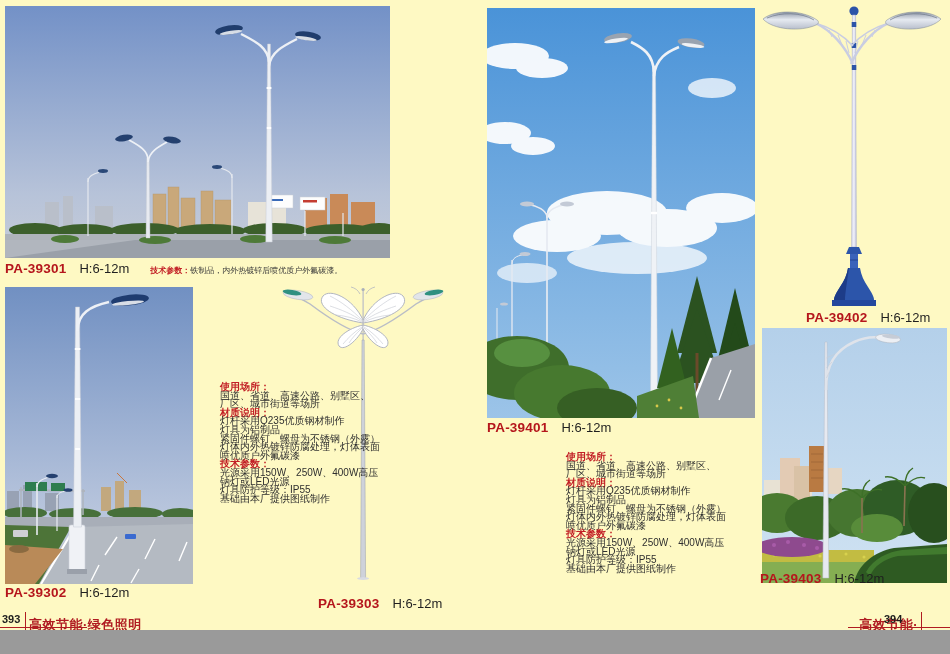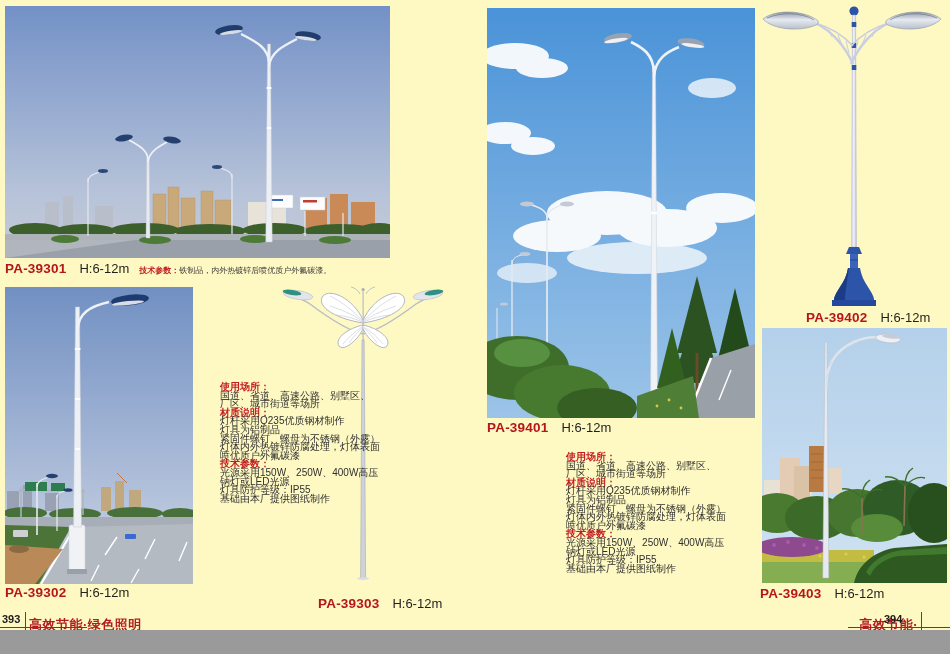--- a/index.html
+++ b/index.html
@@ -4,21 +4,21 @@
 <style>
   *{margin:0;padding:0;box-sizing:border-box}
   html,body{background:#9a9a9a}
   #canvas{position:relative;width:950px;height:630px;background:#fef9c3;overflow:hidden;
           font-family:Liberation Sans, sans-serif}
   .photo{position:absolute}
   .photo svg{display:block;width:100%;height:100%}
   .plabel{position:absolute;white-space:nowrap;display:flex;align-items:baseline}
   .model{font-weight:bold;font-size:13.5px;color:#b5161c;letter-spacing:.2px}
   .ht{font-size:13px;color:#1f1f1f;margin-left:13px}
-  .note{font-size:8px;color:#3a3a3a;margin-left:10px}
+  .note{font-size:8px;color:#3a3a3a;margin-left:21px}
   .note-label{color:#c21f25;font-weight:bold}
   .spec{position:absolute}
   .spec-line{font-size:10px;line-height:8.6px;color:#2f2f2f;white-space:nowrap}
   .spec-line.heading{color:#c21f25;font-weight:bold}
   .footer-num{position:absolute;font-size:11px;font-weight:bold;color:#1d1d1d}
   .footer-slogan{position:absolute;font-size:13px;color:#b01c22;font-weight:bold;letter-spacing:.5px}
   .rule-h{position:absolute;height:1px;background:#b01c22}
   .rule-v{position:absolute;width:1px;background:#b01c22}
 </style>
 </head>
@@ -493,21 +493,21 @@
           <line x1="64.4" y1="30" x2="73" y2="26"></line>
           <line x1="64.4" y1="40" x2="70" y2="34"></line>
           <line x1="64.4" y1="50" x2="67.5" y2="44"></line>
         </g>
         <ellipse cx="126" cy="10.5" rx="12.5" ry="4.2" fill="#eceff4" stroke="#aab2be" stroke-width="0.5" transform="rotate(6 126 10.5)"></ellipse>
         <ellipse cx="129" cy="8.6" rx="9" ry="2" fill="#c6ccd6" transform="rotate(6 129 8.6)"></ellipse>
       </g>
     </svg>
   </div>
 
-  <div class="plabel" style="left:760px;top:586px">
+  <div class="plabel" style="left:760px;top:571px">
     <span class="model">PA-39403</span>
     <span class="ht">H:6-12m</span>
   </div>
 
   <div class="footer-num" style="left:2px;top:613px">393</div>
   <div class="rule-v" style="left:25px;top:612px;height:42px"></div>
   <div class="footer-slogan" style="left:29px;top:616px">高效节能·绿色照明</div>
   <div class="rule-h" style="left:0;top:627px;width:87px"></div>
 
   <div class="footer-slogan" style="left:850px;top:616px;width:68px;text-align:right">高效节能·绿色照明</div>

